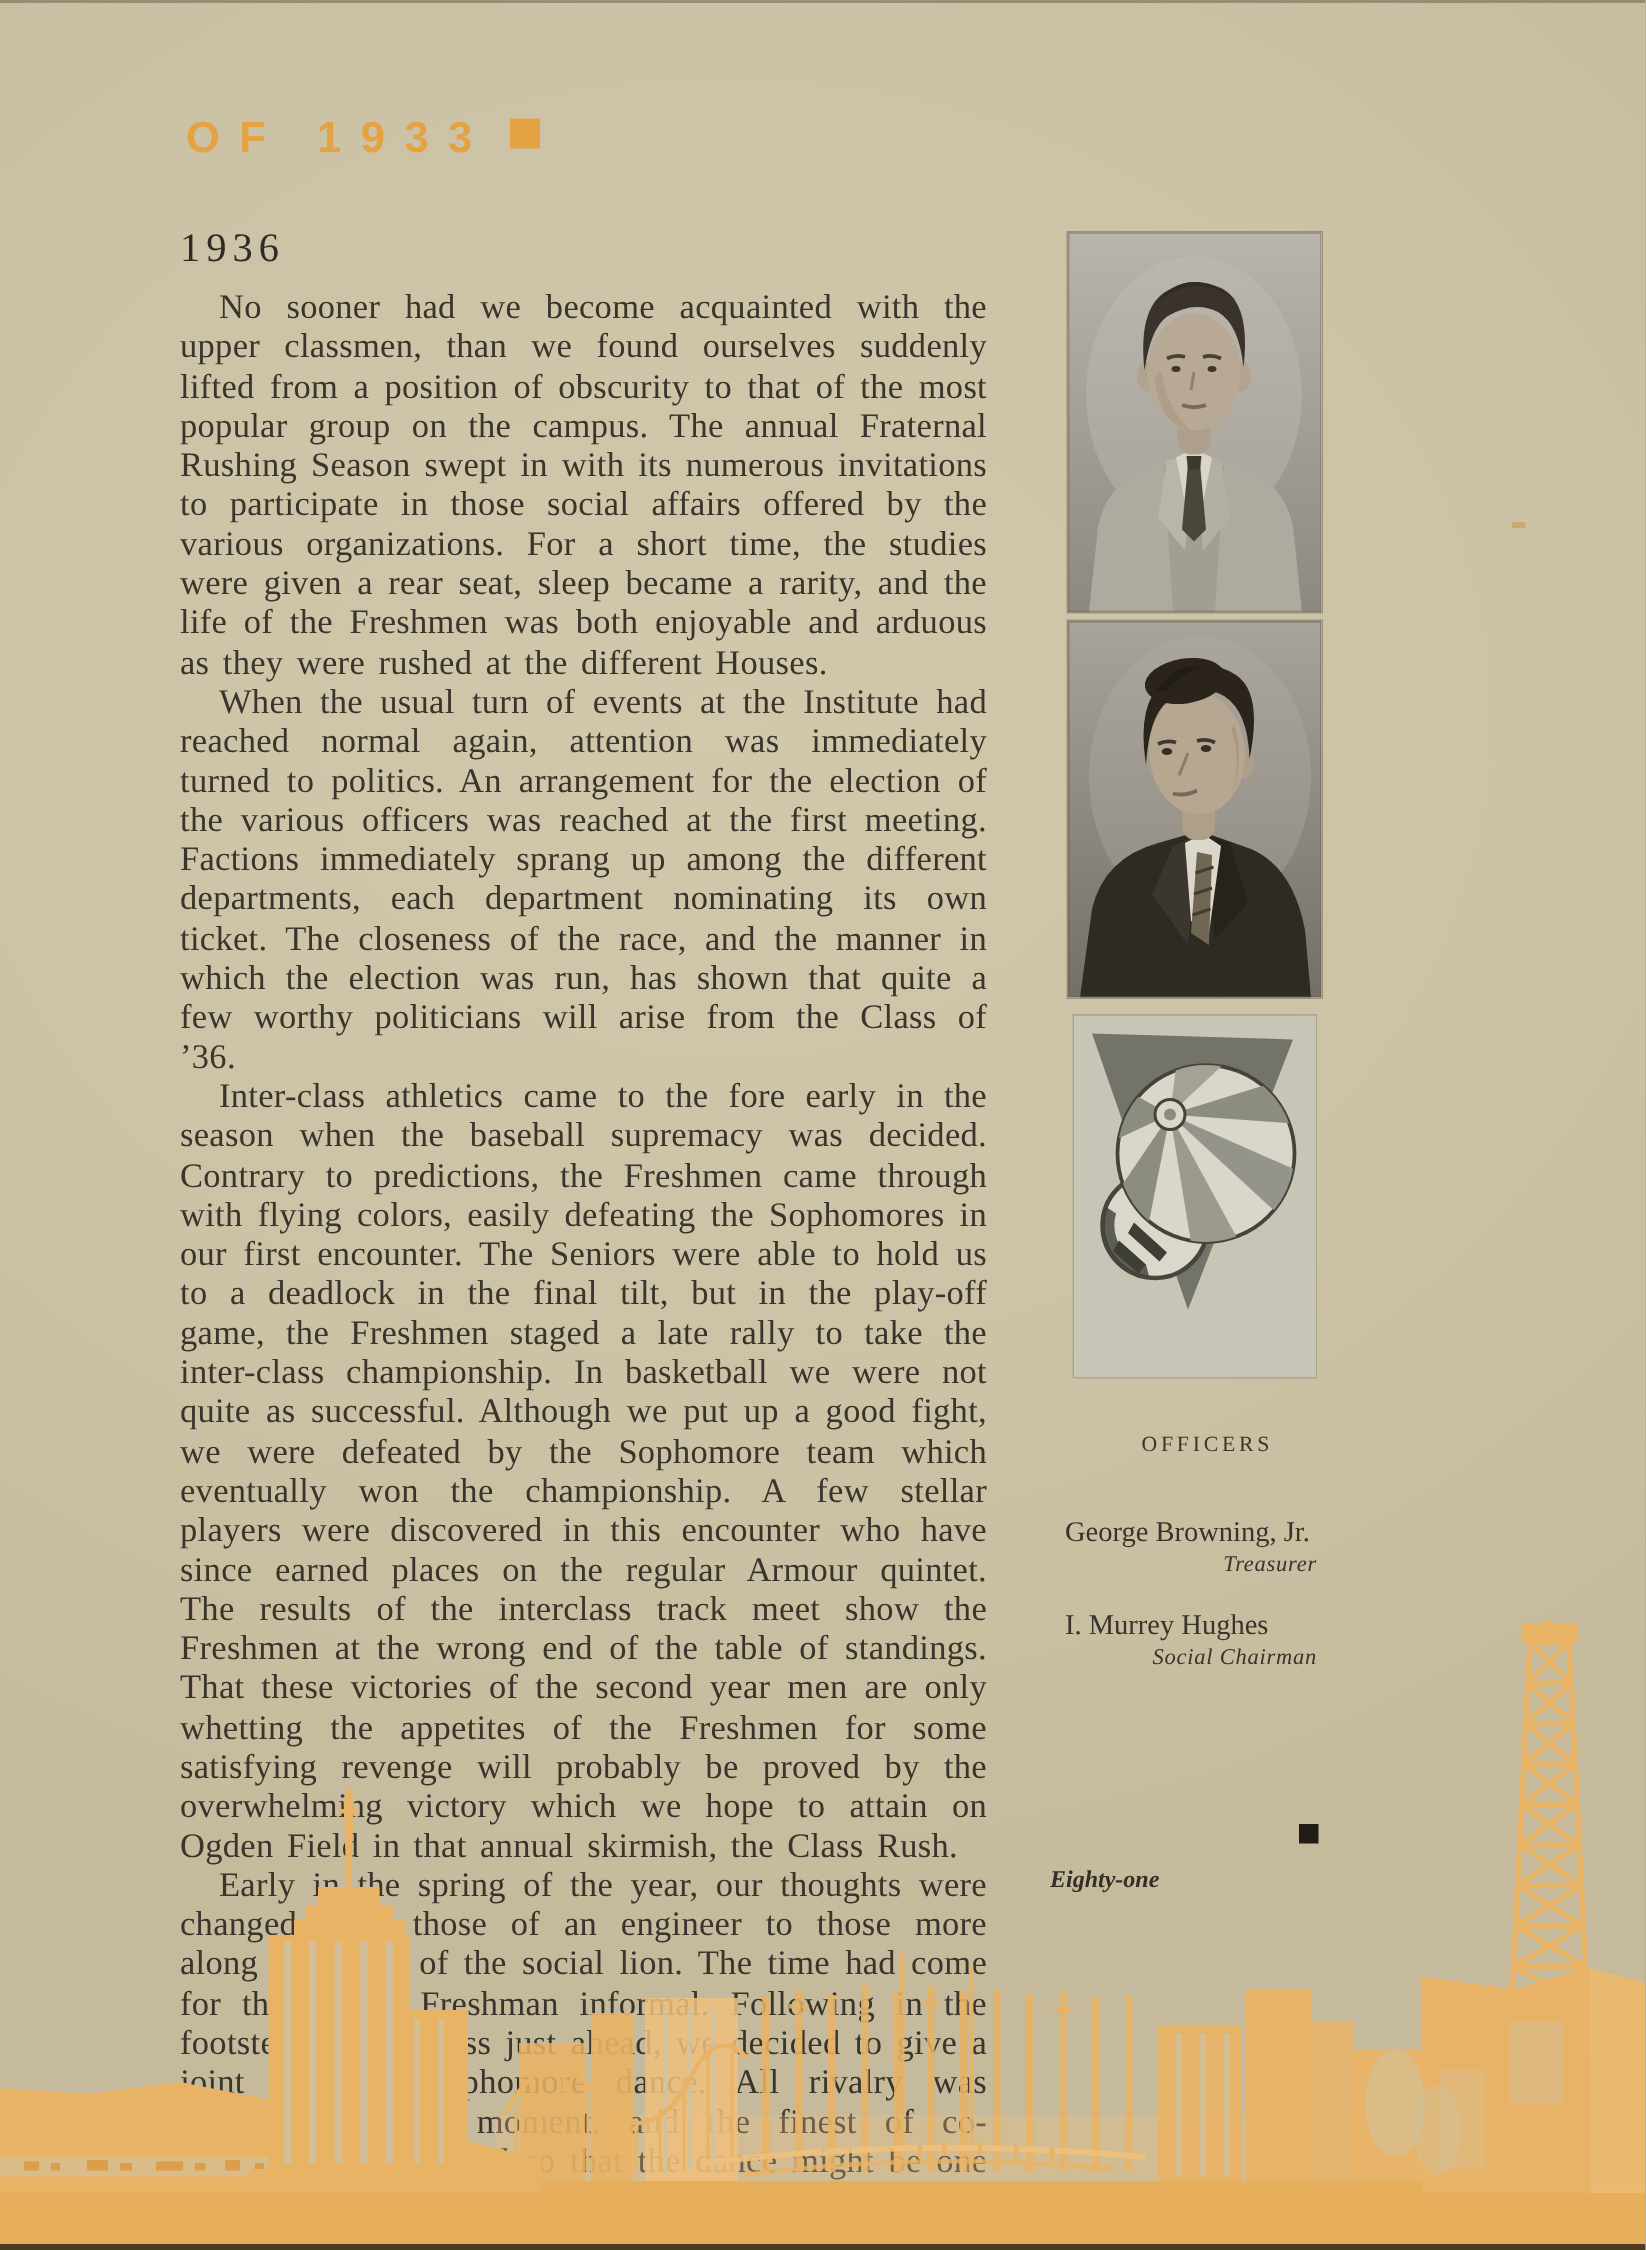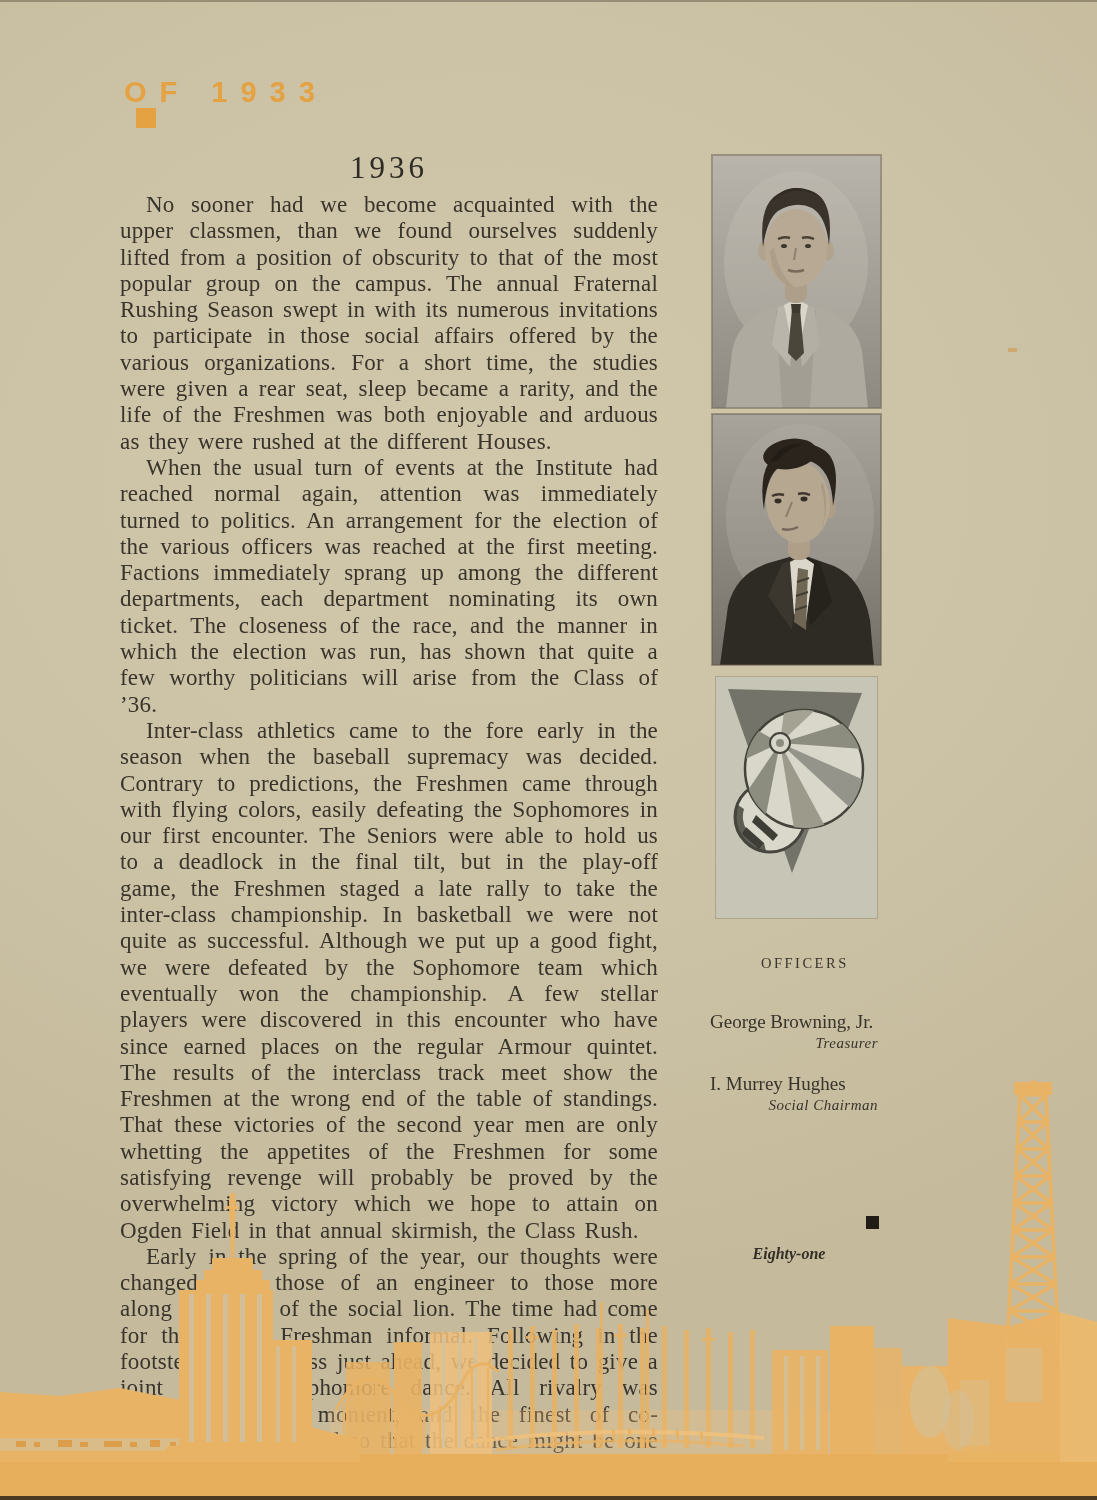--- a/index.html
+++ b/index.html
@@ -8,31 +8,31 @@
     width:1097px;height:1500px;
     margin:0 auto;
     overflow:hidden;
     background:radial-gradient(ellipse 980px 820px at 44% 32%, #d1c7aa 0%, #ccc2a5 55%, #c5ba9c 100%);
     font-family:"Liberation Serif", serif;
     color:#35302a;
   }
   .edge-top{position:absolute;top:0;left:0;right:0;height:2px;background:rgba(35,28,18,.3);}
   .edge-bottom{position:absolute;bottom:0;left:0;right:0;height:3px;background:#4c3a22;}
 
-  .edition-mark{position:absolute;left:124px;top:78px;display:flex;align-items:flex-start;flex-direction:column;}
+  .edition-mark{position:absolute;left:124px;top:78px;display:flex;align-items:flex-start;}
   .edition-text{
     font-family:"Liberation Sans", sans-serif;
     font-size:29px;font-weight:bold;letter-spacing:13px;
     color:#e4a242;line-height:1;
   }
   .edition-square{width:20px;height:20px;background:#e4a242;margin-left:12px;margin-top:1px;}
 
   .page-title{
     position:absolute;left:120px;top:150px;width:538px;
-    text-align:center;font-size:31px;letter-spacing:4px;color:#2f2b25;
+    text-align:left;font-size:27px;letter-spacing:4px;color:#2f2b25;
   }
 
   .article{
     position:absolute;left:120px;top:192px;width:538px;
     font-size:23px;line-height:26.3px;
     text-align:justify;word-spacing:3px;letter-spacing:.2px;
     color:#39342c;
   }
   .article p{margin:0;text-indent:26px;}
 
@@ -49,21 +49,21 @@
   }
   .officer{position:absolute;left:710px;width:168px;color:#38332b;}
   .officer-1{top:1011px;}
   .officer-2{top:1073px;}
   .officer-name{font-size:19px;}
   .officer-role{text-align:right;font-style:italic;font-size:15px;margin-top:2px;letter-spacing:.5px;}
 
   .section-square{position:absolute;left:866px;top:1216px;width:13px;height:13px;background:#211d16;}
   .page-number{
     position:absolute;left:700px;top:1245px;width:178px;
-    text-align:center;font-style:italic;font-weight:bold;font-size:16px;color:#332e27;
+    text-align:left;font-style:italic;font-weight:bold;font-size:16px;color:#332e27;
   }
 
   .skyline{position:absolute;left:0;top:1080px;width:1097px;height:420px;}
   .margin-mark{position:absolute;left:1008px;top:348px;width:9px;height:4px;background:#cf9a4d;opacity:.65;border-radius:1px;}
 </style>
 </head>
 <body>
 
 <div class="page">
 

